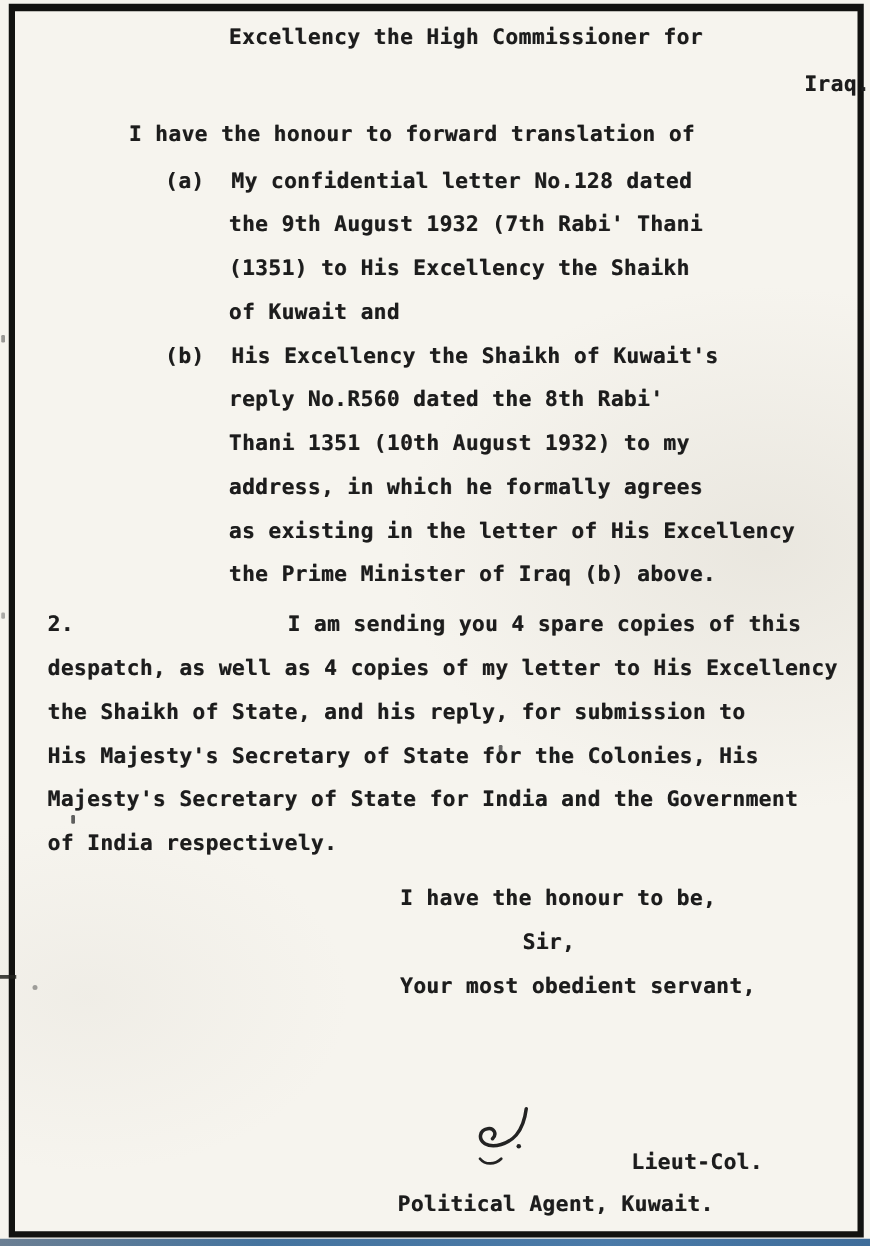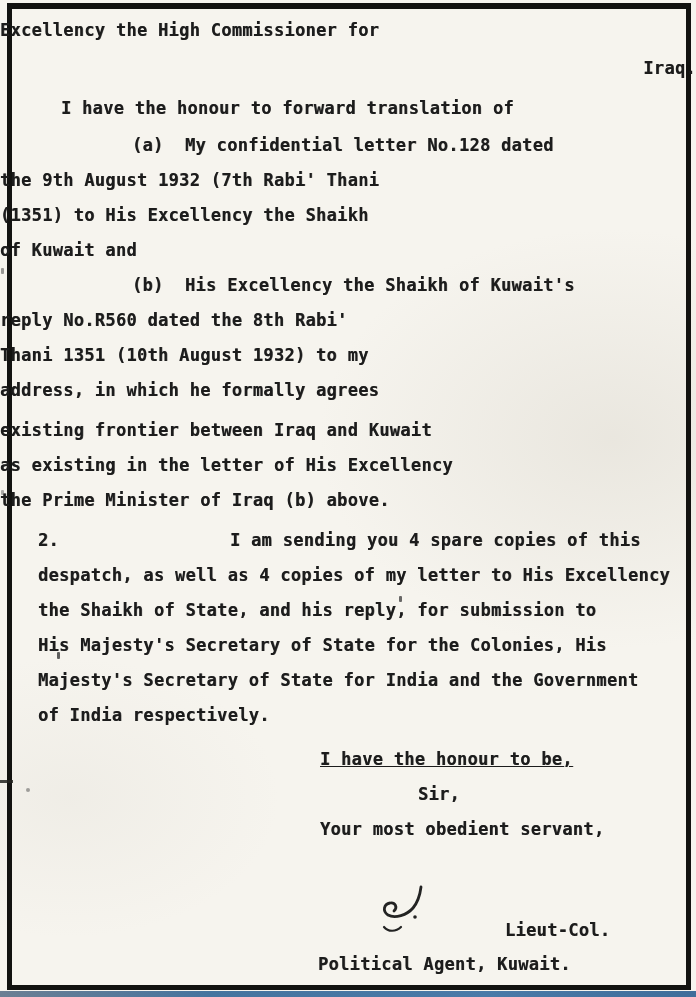--- a/index.html
+++ b/index.html
@@ -25,29 +25,29 @@
   }
   .bottom-strip{
     position:absolute;left:0;right:0;bottom:0;height:6px;
     background:linear-gradient(to right,#6b7f93,#45749f 30%,#4a7aa8 70%,#3f6d9a);
   }
   .textflow{position:absolute;left:0;top:0;width:100%;padding-top:13px;}
   .l{
     position:relative;height:35px;line-height:35px;white-space:pre;
     text-shadow:0.4px 0 0 rgba(25,25,25,0.65);
   }
-  .ind-sub{}
-  .ind-open{padding-left:61px;}
+  .ind-sub{padding-left:183px;}
+  .ind-open{padding-left:103px;}
   .ind-body{padding-left:38px;}
   .ind-close{padding-left:320px;}
   .ind-sir{padding-left:418px;}
   .mt2{margin-top:2px;}
   .mt3{margin-top:3px;text-align:right;}
   .mt5{margin-top:5px;}
-  .mt9{margin-top:9px;text-decoration:underline;}
+  .mt9{margin-top:9px;}
   .marker{position:absolute;left:132px;top:0;}
   .marker-text{position:absolute;left:185px;top:0;}
   .para-num{position:absolute;left:38px;top:0;}
   .para-text{position:absolute;left:230px;top:0;}
   .abs-line{position:absolute;height:35px;line-height:35px;white-space:pre;
     text-shadow:0.4px 0 0 rgba(25,25,25,0.65);}
   .rank{left:505px;top:913px;}
   .agent-title{left:318px;top:947px;}
   .signature{position:absolute;left:372px;top:884px;width:62px;height:58px;}
   .stray{position:absolute;background:#3a3a3a;border-radius:1px;}
@@ -79,21 +79,20 @@
     <div class="l ind-sub">(1351) to His Excellency the Shaikh</div>
     <div class="l ind-sub">of Kuwait and</div>
 
     <div class="l">
       <span class="marker">(b)</span>
       <span class="marker-text">His Excellency the Shaikh of Kuwait's</span>
     </div>
     <div class="l ind-sub">reply No.R560 dated the 8th Rabi'</div>
     <div class="l ind-sub">Thani 1351 (10th August 1932) to my</div>
     <div class="l ind-sub">address, in which he formally agrees</div>
-    <div class="l ind-sub mt5">existing frontier between Iraq and Kuwait</div>
     <div class="l ind-sub">as existing in the letter of His Excellency</div>
     <div class="l ind-sub">the Prime Minister of Iraq (b) above.</div>
 
     <div class="l mt5">
       <span class="para-num">2.</span>
       <span class="para-text">I am sending you 4 spare copies of this</span>
     </div>
     <div class="l ind-body">despatch, as well as 4 copies of my letter to His Excellency</div>
     <div class="l ind-body">the Shaikh of State, and his reply, for submission to</div>
     <div class="l ind-body">His Majesty's Secretary of State for the Colonies, His</div>

